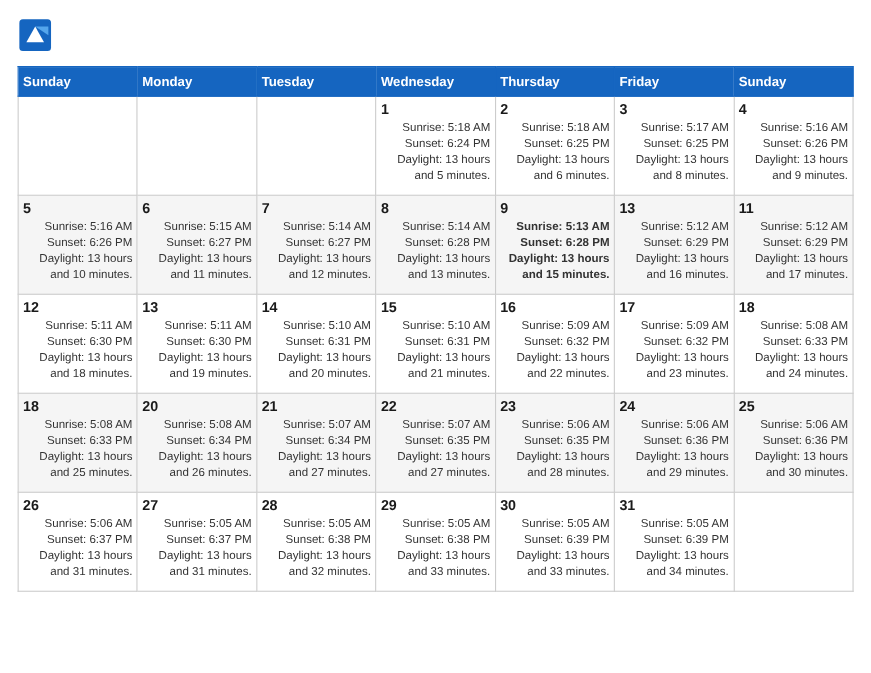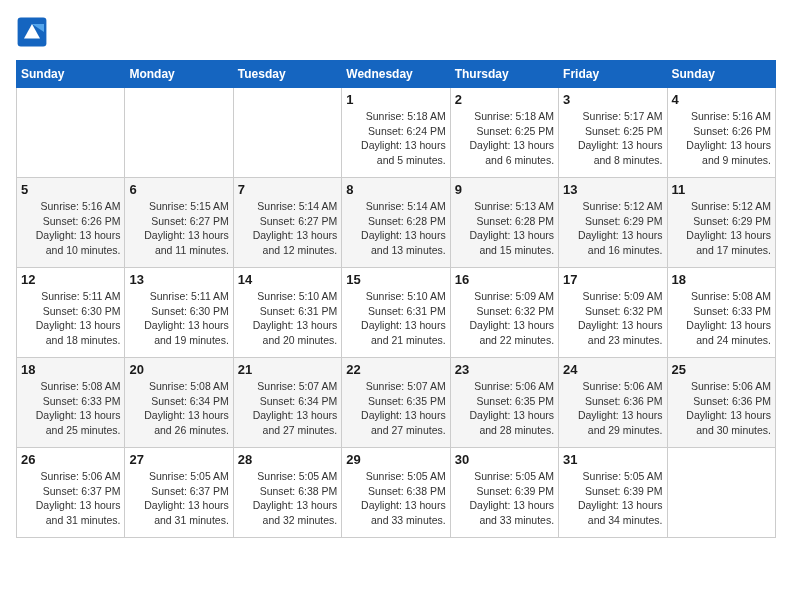--- a/index.html
+++ b/index.html
@@ -178,21 +178,21 @@
         </td>
         <td>
           <div class="day-number">8</div>
           <div class="day-info" style="white-space: pre-line;">Sunrise: 5:14 AM
 Sunset: 6:28 PM
 Daylight: 13 hours
 and 13 minutes.</div>
         </td>
         <td>
           <div class="day-number">9</div>
-          <div class="day-info" style="white-space: pre-line;">Sunrise: 5:13 AM
+          <div class="day-info" style="white-space: pre-line; font-weight: bold;">Sunrise: 5:13 AM
 Sunset: 6:28 PM
 Daylight: 13 hours
 and 15 minutes.</div>
         </td>
         <td>
           <div class="day-number">13</div>
           <div class="day-info" style="white-space: pre-line;">Sunrise: 5:12 AM
 Sunset: 6:29 PM
 Daylight: 13 hours
 and 16 minutes.</div>

